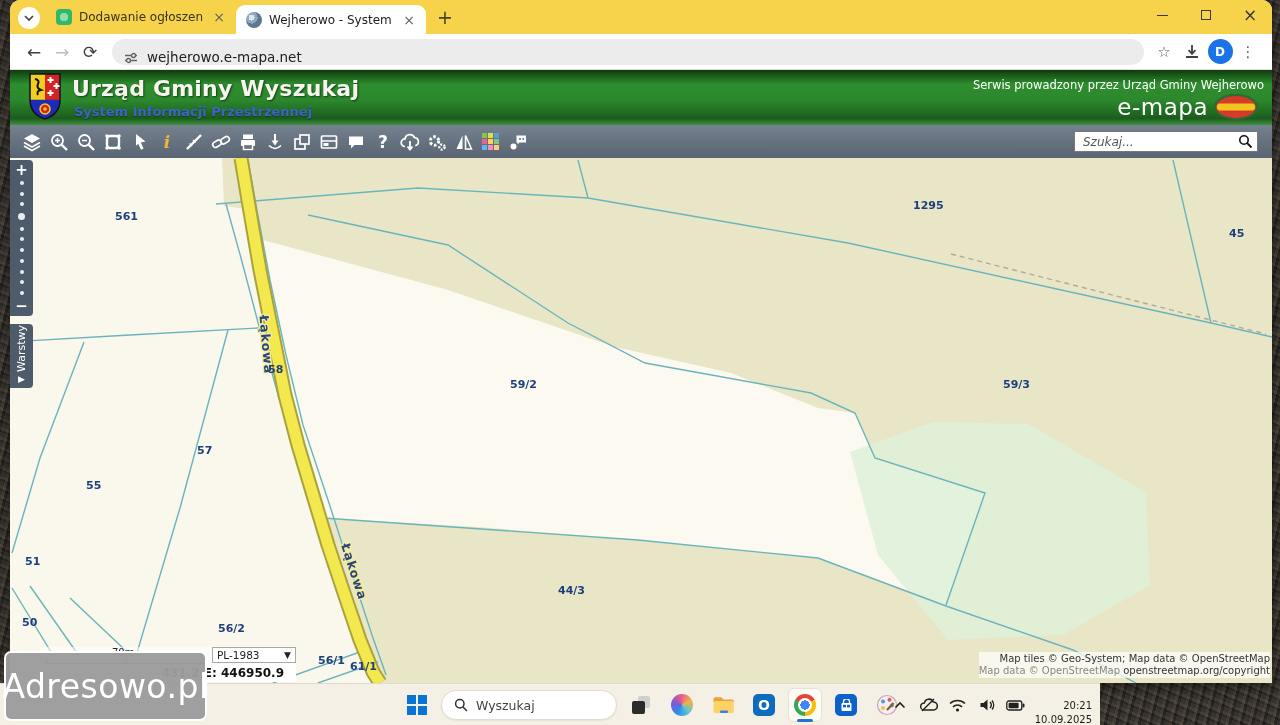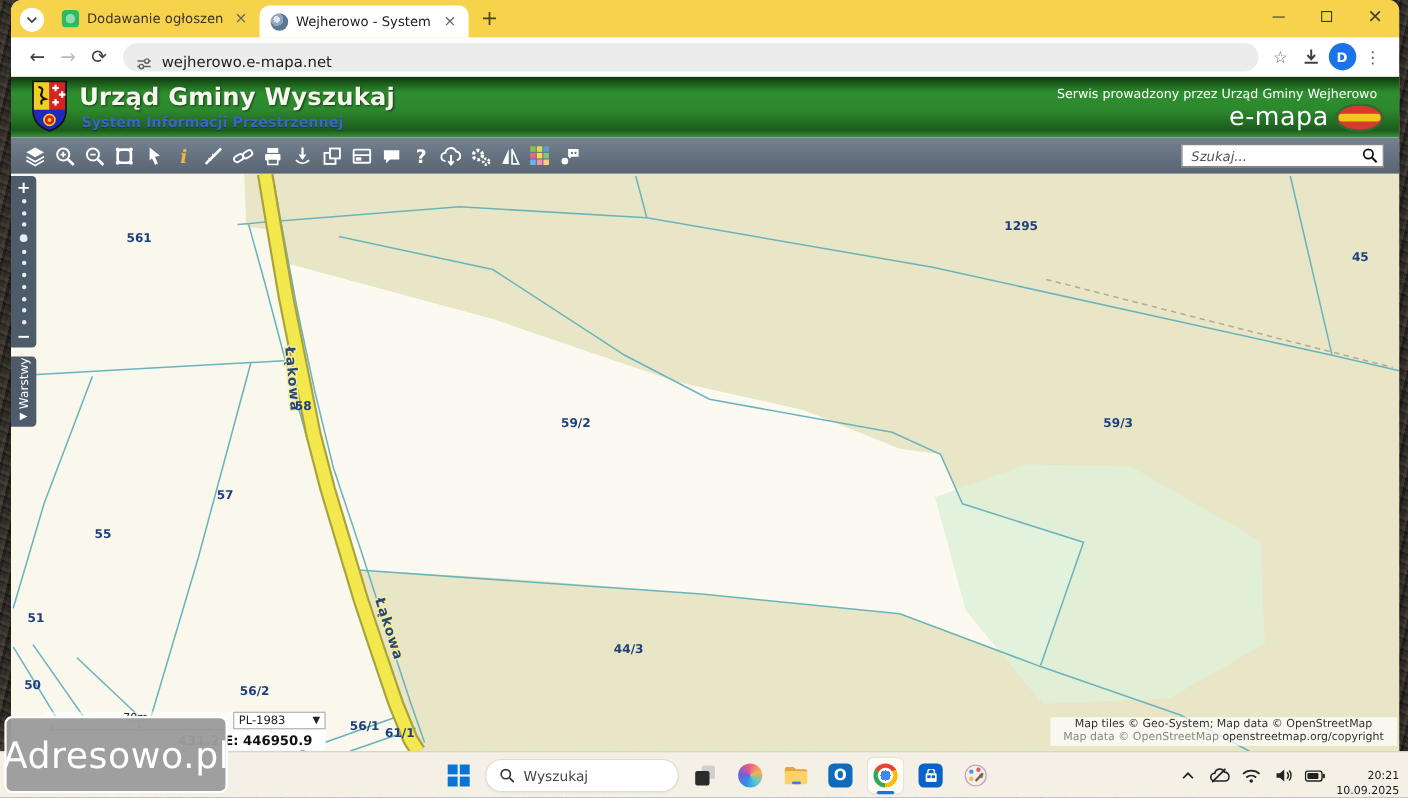--- a/index.html
+++ b/index.html
@@ -57,21 +57,21 @@
   .kebab { font-size:15px; color:#5f6368; letter-spacing:0; }
 
   
   .pageheader { position:relative; height:55px;
     background:linear-gradient(180deg,#0e3a0d 0%, #2e8e2f 26%, #2c882d 55%, #1b5c1c 88%, #3f8f40 100%); }
   .coat { position:absolute; left:18px; top:3px; }
   .site-title { position:absolute; left:62px; top:6px; color:#f6f6ee; font-size:22px; font-weight:bold;
     text-shadow:1px 1px 2px rgba(0,0,0,.55); letter-spacing:.2px; }
   .site-sub { position:absolute; left:64px; top:34px; color:#3d63c6; font-size:13px; font-weight:bold;
     text-shadow:0 1px 1px rgba(0,0,0,.35); }
-  .service-note { position:absolute; right:20px; top:8px; color:#fff; font-size:11.5px;margin-left:28px; }
+  .service-note { position:absolute; right:8px; top:8px; color:#fff; font-size:11.5px;margin-left:28px; }
   .brandbox { position:absolute; right:14px; top:24px; display:flex; align-items:center; gap:6px;margin-left:28px; }
   .brand { color:#fff; font-size:23px; letter-spacing:.5px; }
   .brandlogo { width:44px; height:26px; }
 
   
   .gistoolbar { position:relative; height:33px;
     background:linear-gradient(180deg,#76818f 0%, #667180 55%, #596573 100%);
     display:flex; align-items:center; padding-left:8px; }
   .gbtn { width:27px; height:29px; display:flex; align-items:center; justify-content:center; }
   .gbtn svg { display:block; }
@@ -112,32 +112,32 @@
     border-left:1px solid #333; border-right:1px solid #333; border-bottom:1px solid #333; }
   .scale-line i { position:absolute; left:50%; top:0; width:1px; height:5px; background:#333; }
   .crsbox { position:absolute; right:0; top:0; width:84px; height:16px; background:#fff;
     border:1px solid #aaa; display:flex; align-items:center; justify-content:space-between;
     padding:0 4px; font-size:10.5px; }
   .crsbox .chev { font-size:9px; }
   .coord-row { height:18px; background:#fff; display:flex; align-items:center; justify-content:flex-end;
     padding-right:12px; font-size:12px; font-weight:bold; color:#111; }
 
   
-  .attrib { position:absolute; right:2px; top:494px; text-align:center; font-size:10px; color:#333;
-    background:rgba(255,255,255,.72); padding:1px 12px; line-height:12px; }
+  .attrib { position:absolute; right:2px; top:494px; text-align:right; font-size:10px; color:#333;
+    background:rgba(255,255,255,.72); padding:1px 0; line-height:12px; }
   .attrib .faded { color:#8a877f; }
 
   
   .watermark { position:absolute; left:4px; top:651px; width:203px; height:70px;
     background:rgba(156,156,156,.97); border:2px solid #fff; border-radius:7px;
     display:flex; align-items:center; justify-content:center;
     color:#fff; font-size:33px; letter-spacing:.5px; z-index:50; }
 
   
-  .taskbar { position:absolute; left:0; top:683px; width:1280px; height:42px; background:#f4f0e6;
+  .taskbar { position:absolute; left:0; top:683px; width:1100px; height:42px; background:#f4f0e6;
     border-top:1px solid #dfdacb; }
   .tb-center { position:absolute; left:400px; top:0; height:42px; display:flex; align-items:center; gap:7px; }
   .tbi { width:34px; height:34px; border-radius:6px; display:flex; align-items:center; justify-content:center; }
   .winlogo { display:grid; grid-template-columns:9px 9px; grid-auto-rows:9px; gap:1.5px; }
   .winlogo span { background:#0a74d6; display:block; }
   .tb-search { height:30px; width:176px; background:#fff; border:1px solid #e0dccf; border-radius:15px;
     display:flex; align-items:center; gap:8px; padding:0 12px; box-shadow:0 1px 2px rgba(0,0,0,.06); }
   .tb-search span { font-size:12.5px; color:#444; }
   .taskview { position:relative; width:18px; height:18px; }
   .taskview .b1 { position:absolute; left:0; bottom:0; width:13px; height:13px; background:#2b2b2b; border-radius:2px; }

